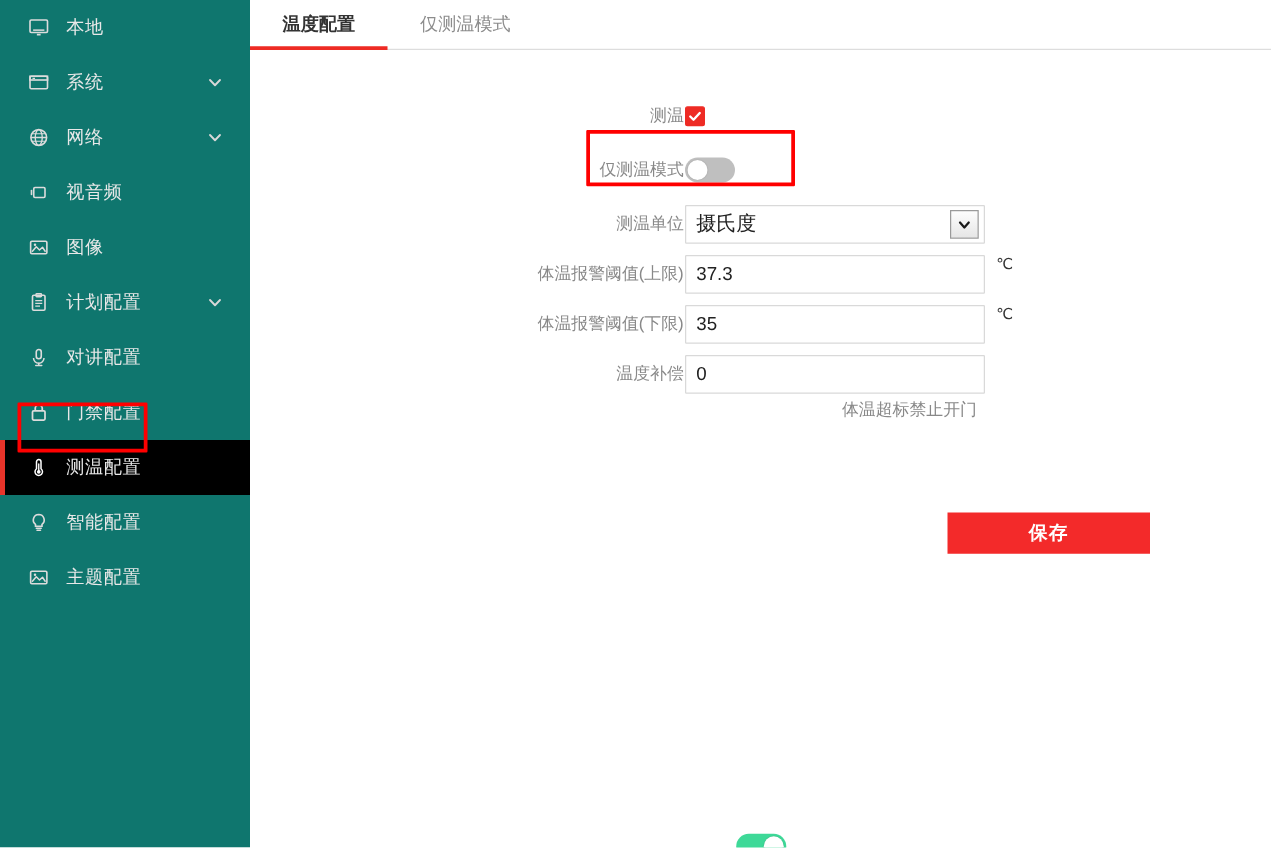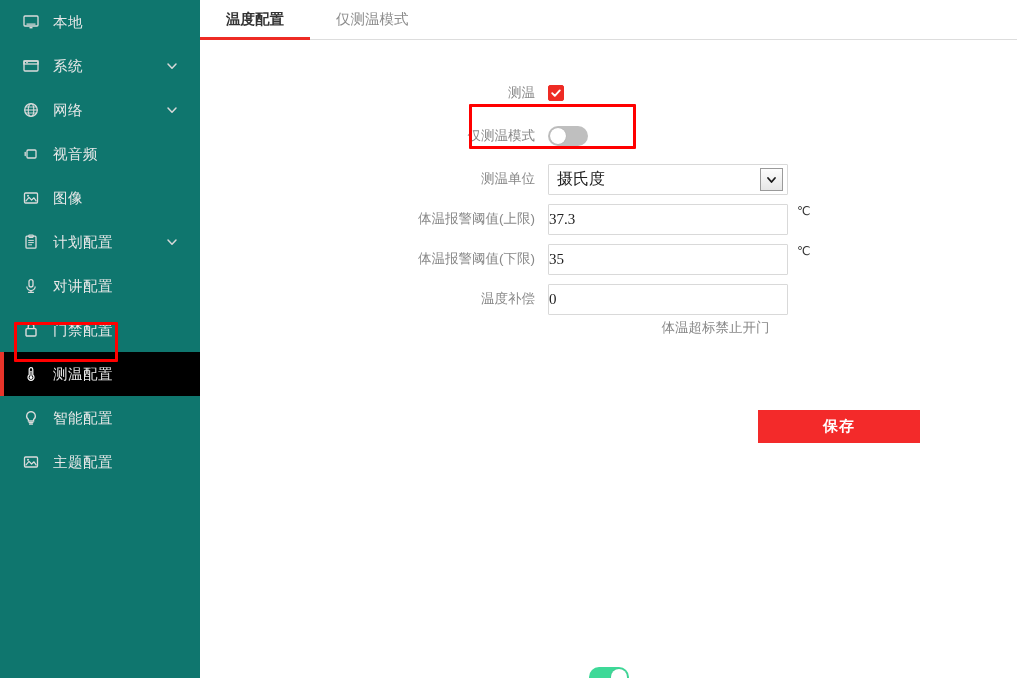--- a/index.html
+++ b/index.html
@@ -109,21 +109,21 @@
   .row {
     display: flex;
     align-items: center;
     height: 40px;
     margin-bottom: 0px;
   }
   .row + .row { margin-top: 0; }
   .label {
     width: 348px;
     text-align: right;
-    padding-right: 13px;
+    padding-right: 1px;
     font-size: 13.5px;
     color: #888888;
     flex: 0 0 348px;
     white-space: nowrap;
   }
   .field { display: flex; align-items: flex-start; }
 
   
   .cbox {
     width: 16px; height: 16px;
@@ -159,22 +159,22 @@
   .toggle.on  .knob { left: 22px; }
 
   
   .inp {
     width: 240px;
     height: 31px;
     border: 1px solid #d9d9d9;
     background: #ffffff;
     font-size: 15px;
     color: #222222;
-    padding: 0 0;
-    font-family: Liberation Serif, serif;
+    padding: 0 8px;
+    font-family: Liberation Sans, sans-serif;
     outline: none;
     border-radius: 1px;
   }
   .unit {
     margin-left: 9px;
     font-size: 12px;
     color: #333333;
   }
 
   

